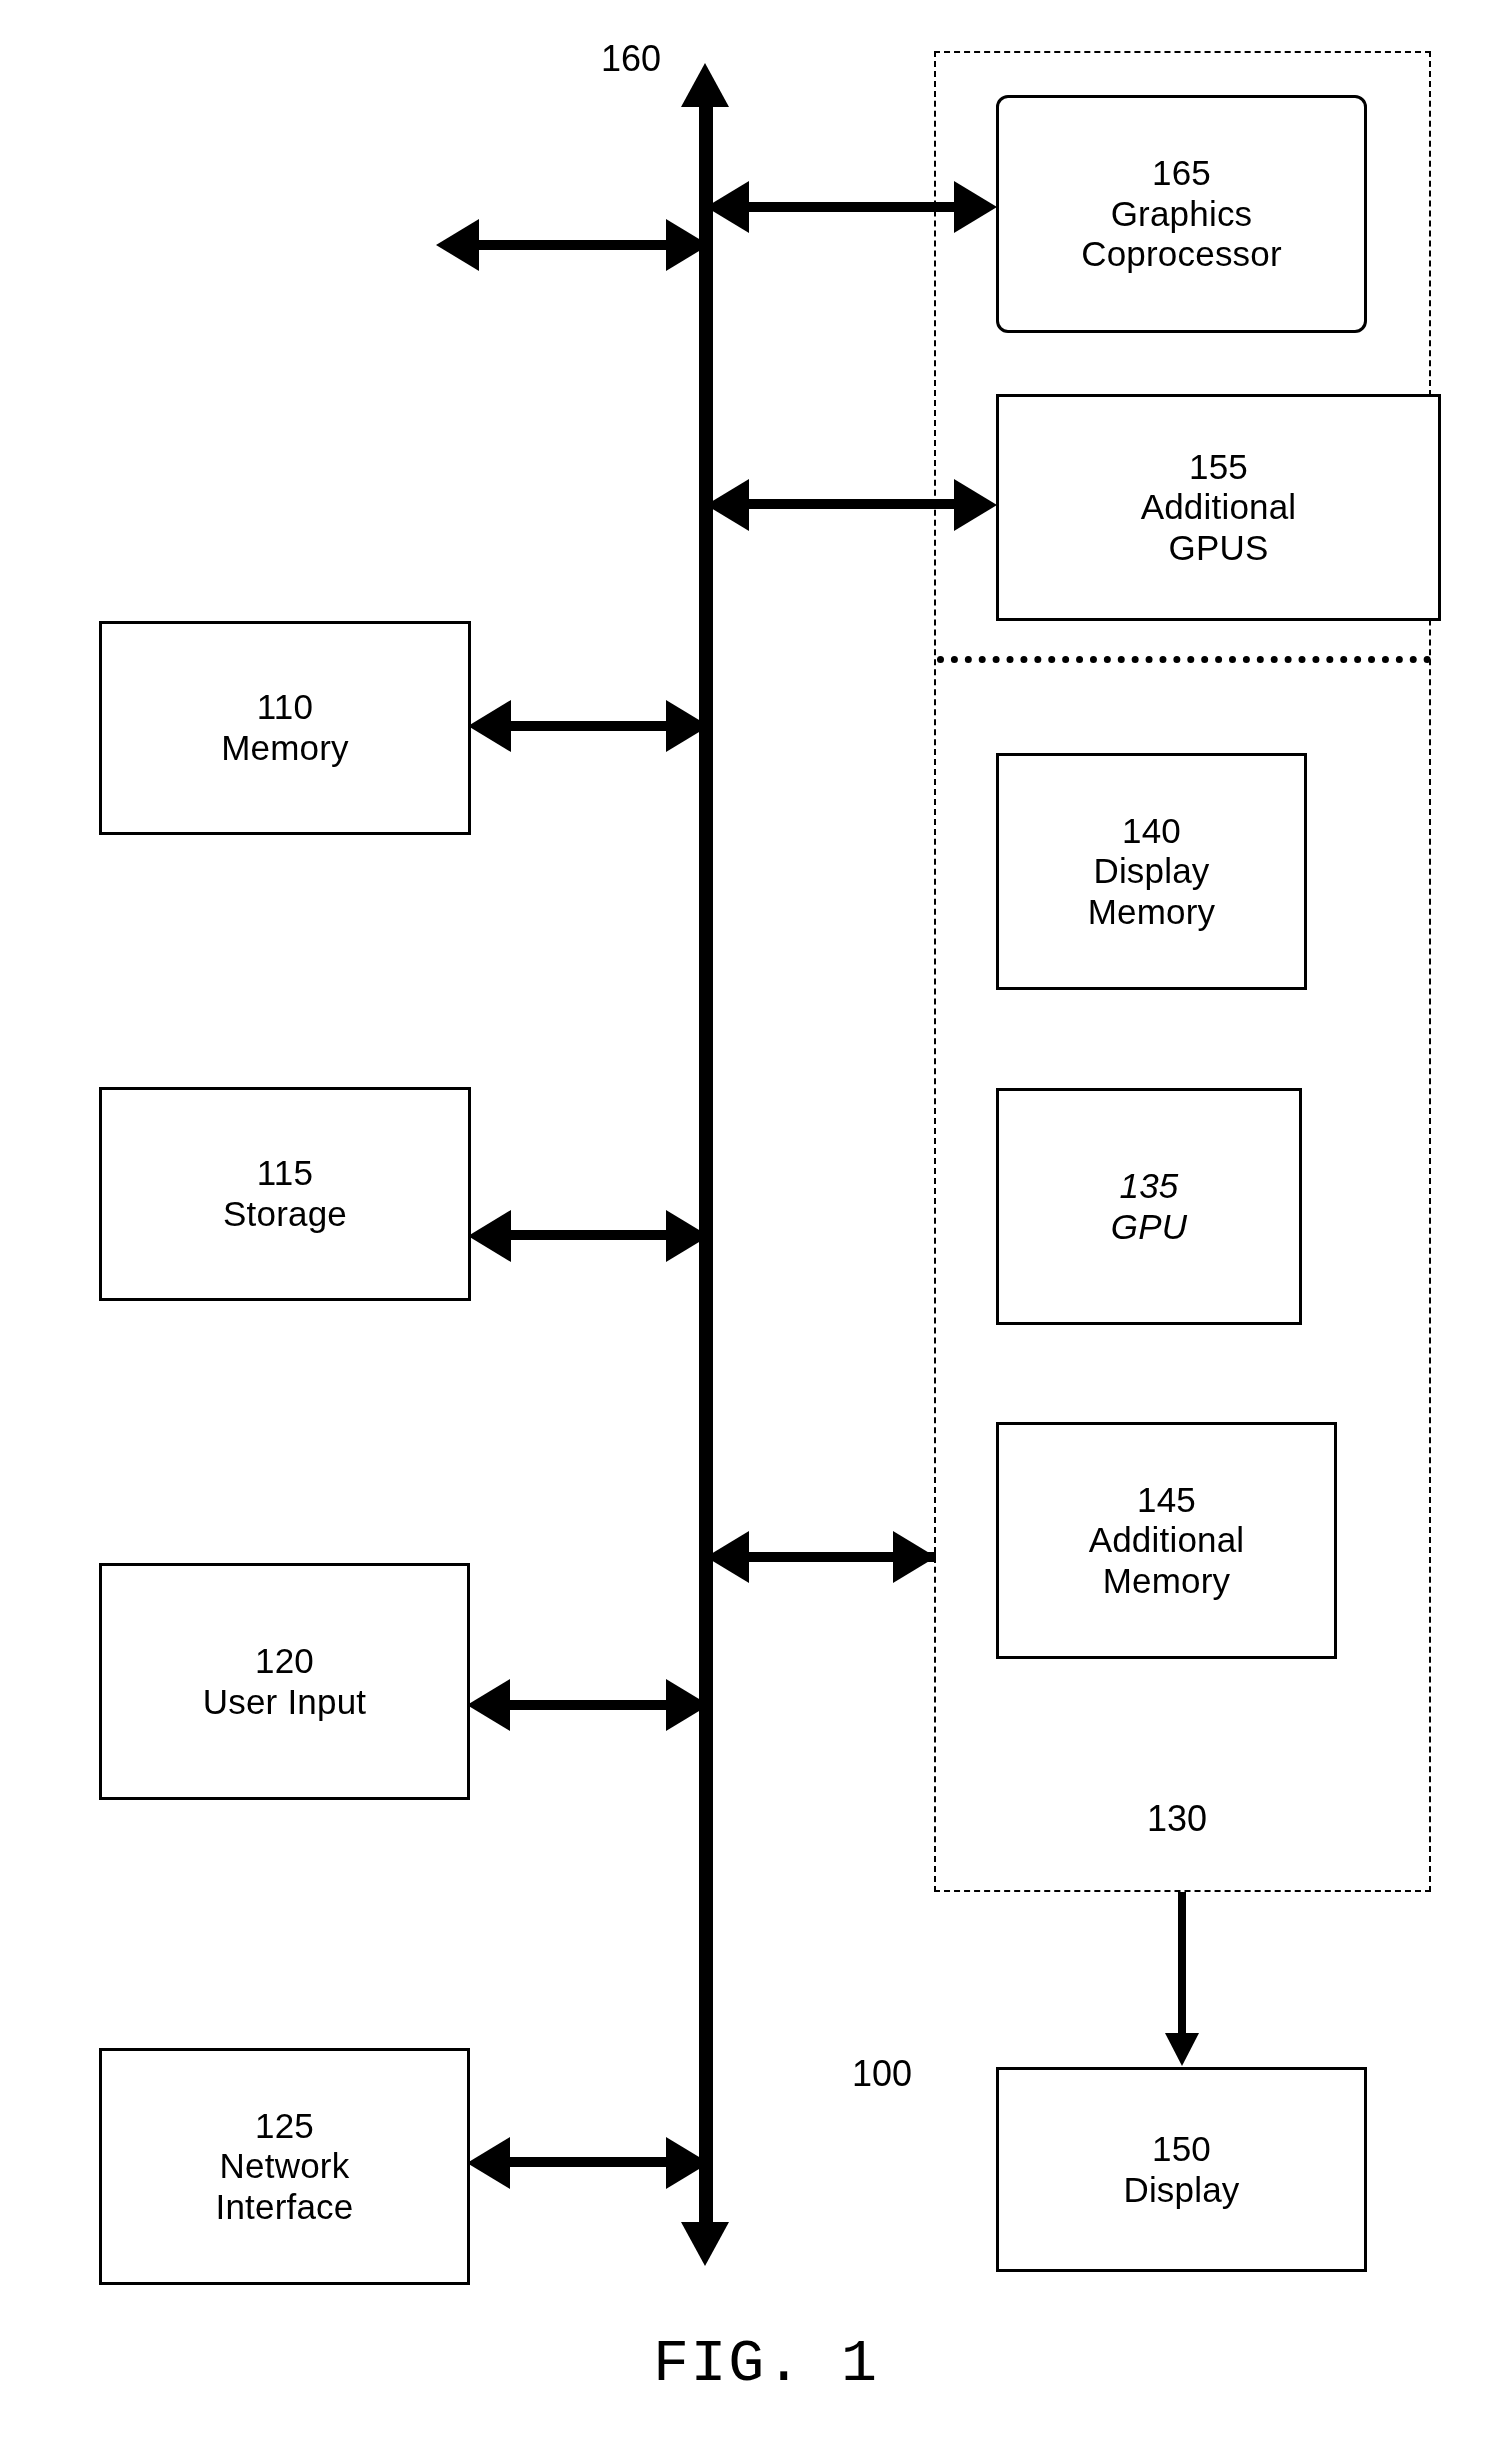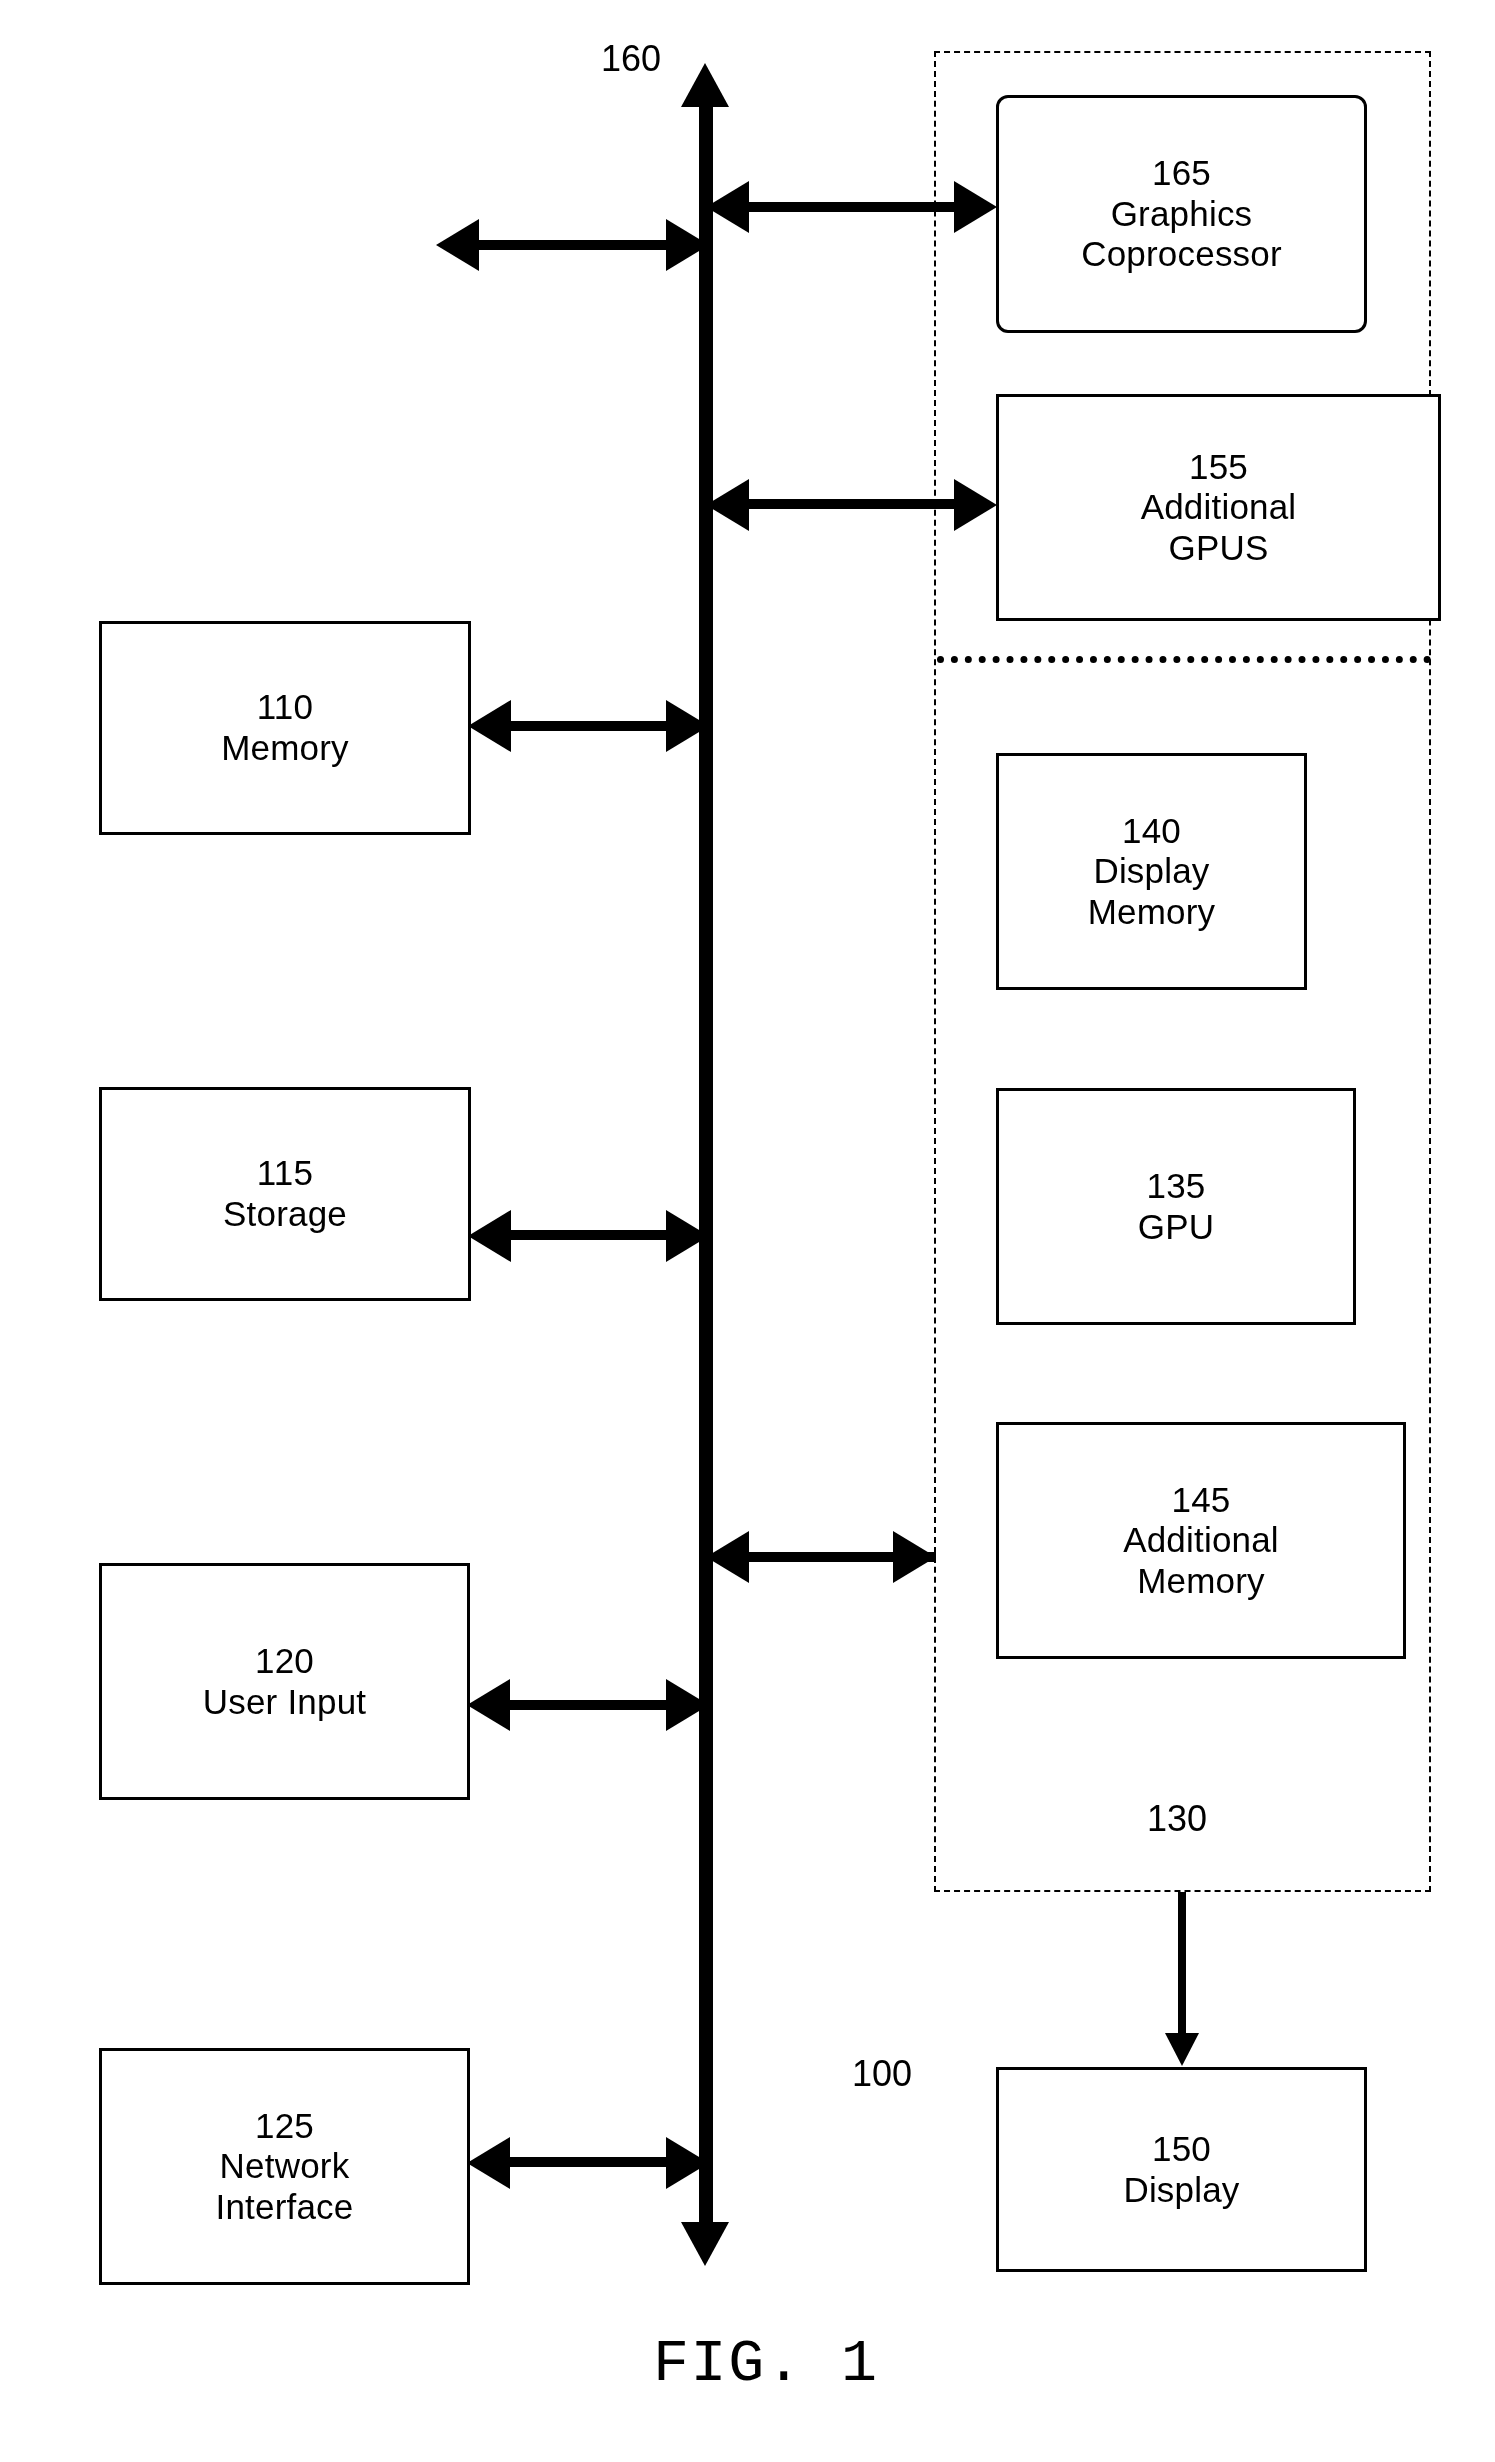--- a/index.html
+++ b/index.html
@@ -147,26 +147,26 @@
   <div class="tri tri-left" style="left:706px;top:479px;"></div>
   <div class="shaft-h" style="left:743px;top:499px;width:219px;"></div>
   <div class="tri tri-right" style="left:954px;top:479px;"></div>
 
   <div class="box" style="left:996px;top:753px;width:311px;height:237px;">
     <span class="ref">140</span>
     <span class="name">Display</span>
     <span class="name">Memory</span>
   </div>
 
-  <div class="box" style="left:996px;top:1088px;width:360px;height:237px;">
+  <div class="box" style="left:996px;top:1088px;width:306px;height:237px;font-style:italic;">
     <span class="ref">135</span>
     <span class="name">GPU</span>
   </div>
 
-  <div class="box" style="left:996px;top:1422px;width:410px;height:237px;">
+  <div class="box" style="left:996px;top:1422px;width:341px;height:237px;">
     <span class="ref">145</span>
     <span class="name">Additional</span>
     <span class="name">Memory</span>
   </div>
 
   <div class="tri tri-left" style="left:706px;top:1531px;"></div>
   <div class="shaft-h" style="left:743px;top:1552px;width:193px;"></div>
   <div class="tri tri-right" style="left:893px;top:1531px;"></div>
 
   <div class="ref-label" style="left:1147px;top:1801px;">130</div>

